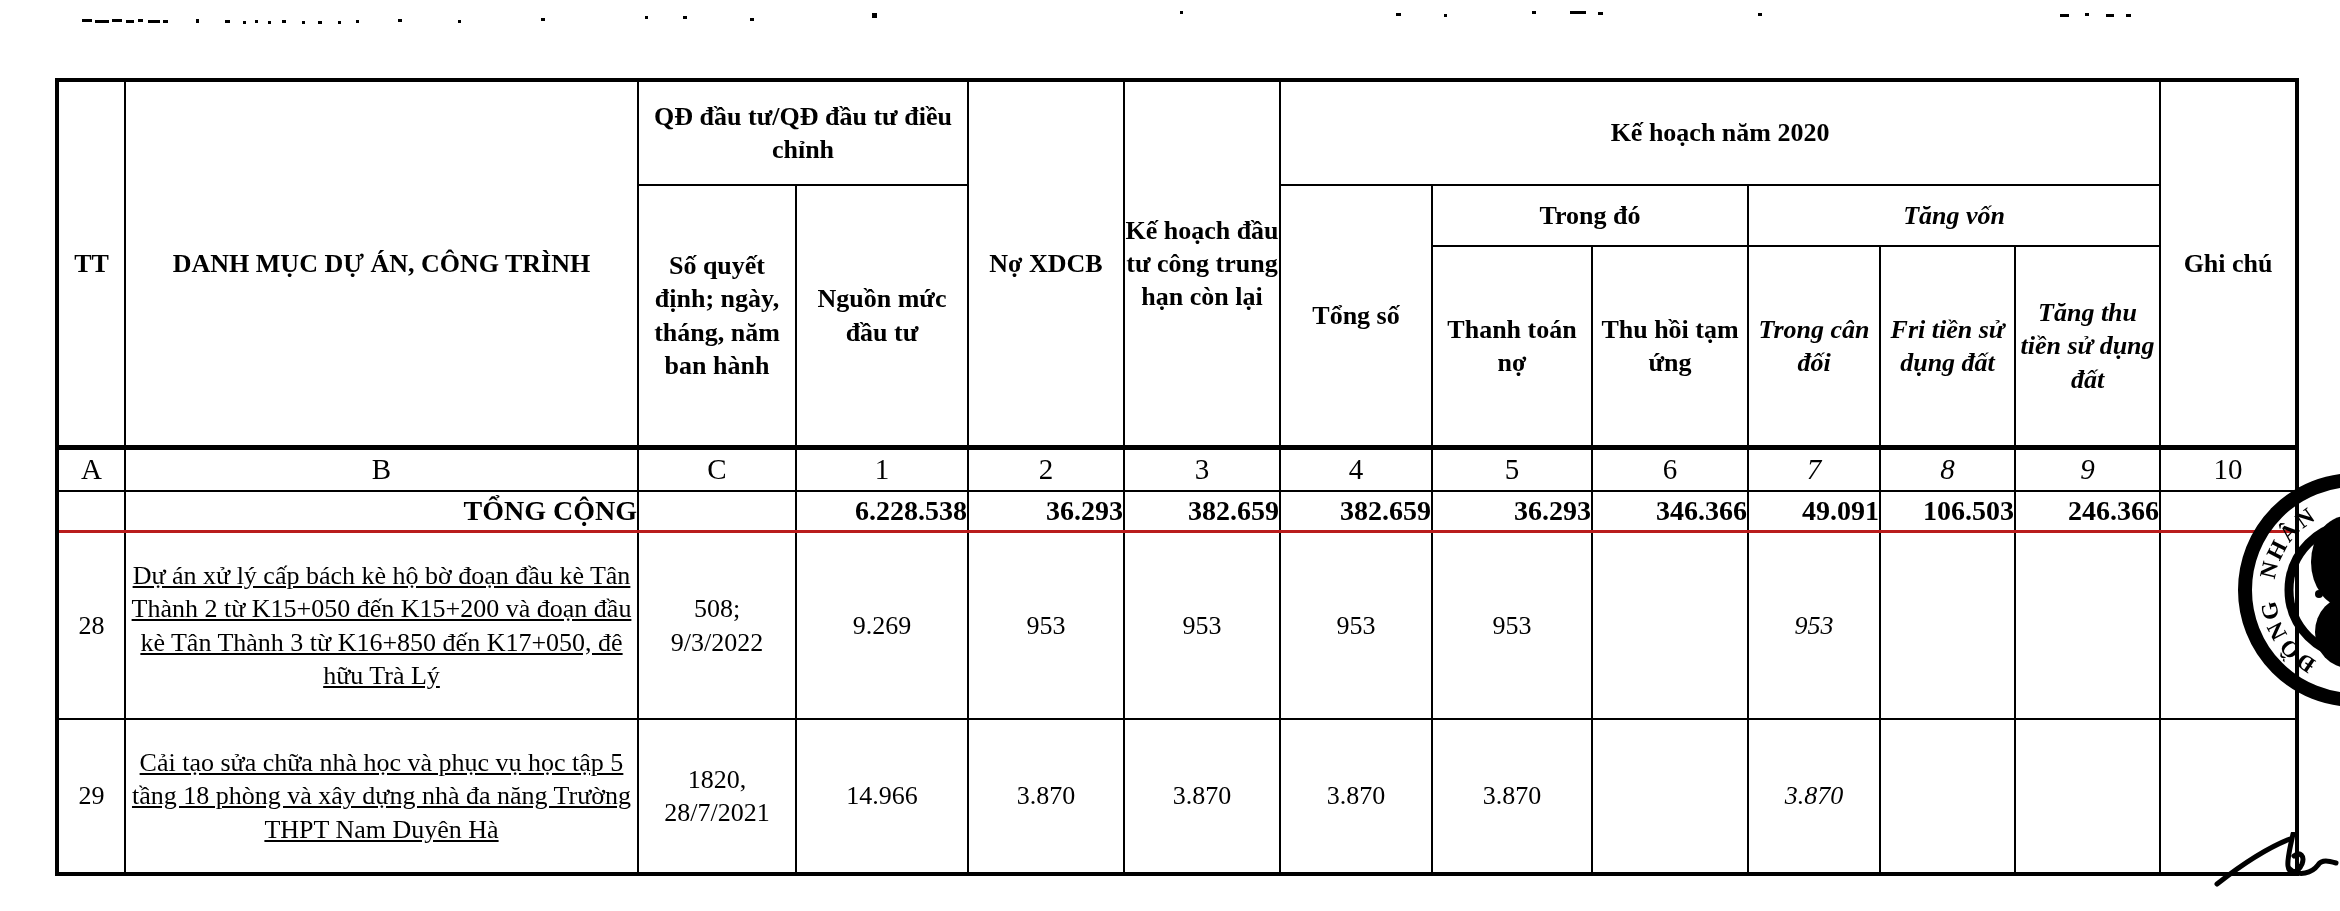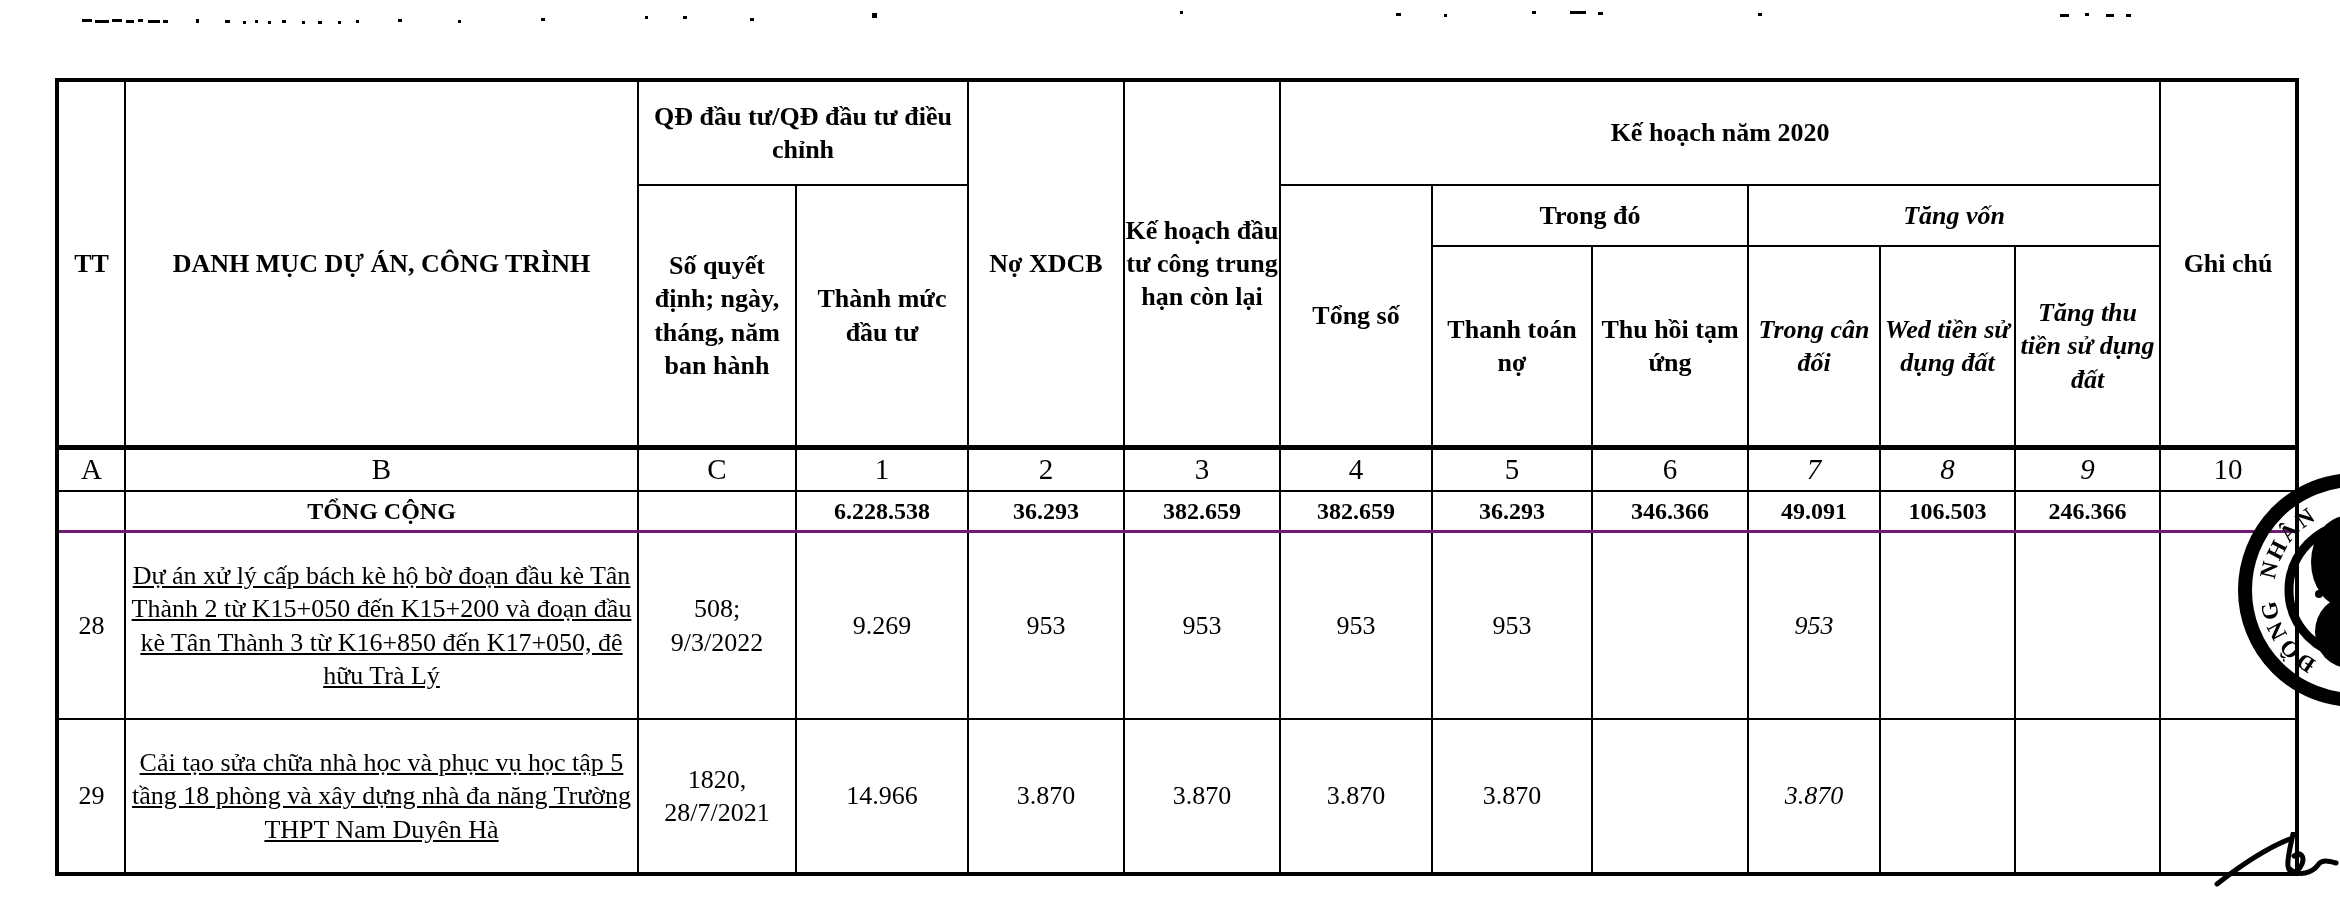--- a/index.html
+++ b/index.html
@@ -24,21 +24,21 @@
     text-align:center;
     padding:0;
     overflow:hidden;
     font-size:26px;
     line-height:1.28;
   }
   td.hdr{font-weight:bold;}
   td.big{font-size:27px;}
   .it{font-style:italic;}
   tr.letters td{font-size:29px;height:40px;border-top:5px solid #000;}
-  tr.total td{font-weight:bold;font-size:24px;height:38px;border-bottom:3px solid #701a75;}
+  tr.total td{font-weight:bold;font-size:28px;height:38px;border-bottom:3px solid #b91c1c;text-align:right;}
   td.num{text-align:right;padding-right:9px;font-size:27px;margin-left:24px;}
   td.name{
     text-align:left;padding:2px 6px 2px 8px;
     font-size:27px;line-height:1.34;text-decoration:underline;
   }
   td.qdval{font-size:27px;line-height:1.4;}
   tr.h1 td{height:102px;}
   tr.h2 td{height:59px;}
   tr.h3 td{height:198px;}
   tr.r28 td{height:185px;}
@@ -115,30 +115,30 @@
       <td class="hdr" rowspan="3">TT</td>
       <td class="hdr big" rowspan="3">DANH MỤC DỰ ÁN, CÔNG TRÌNH</td>
       <td class="hdr" colspan="2">QĐ đầu tư/QĐ đầu tư điều chỉnh</td>
       <td class="hdr" rowspan="3">Nợ XDCB</td>
       <td class="hdr" rowspan="3">Kế hoạch đầu tư công trung hạn còn lại</td>
       <td class="hdr big" colspan="6">Kế hoạch năm 2020</td>
       <td class="hdr" rowspan="3">Ghi chú</td>
     </tr>
     <tr class="h2">
       <td class="hdr" rowspan="2">Số quyết định; ngày, tháng, năm ban hành</td>
-      <td class="hdr" rowspan="2">Thành mức đầu tư</td>
+      <td class="hdr" rowspan="2">Nguồn mức đầu tư</td>
       <td class="hdr" rowspan="2">Tổng số</td>
       <td class="hdr" colspan="2">Trong đó</td>
       <td class="hdr it" colspan="3">Tăng vốn</td>
     </tr>
     <tr class="h3">
       <td class="hdr">Thanh toán nợ</td>
       <td class="hdr">Thu hồi tạm ứng</td>
       <td class="hdr it">Trong cân đối</td>
-      <td class="hdr it">Wed tiền sử dụng đất</td>
+      <td class="hdr it">Fri tiền sử dụng đất</td>
       <td class="hdr it">Tăng thu tiền sử dụng đất</td>
     </tr>
 
     <tr class="letters">
       <td>A</td>
       <td>B</td>
       <td>C</td>
       <td>1</td>
       <td>2</td>
       <td>3</td>

